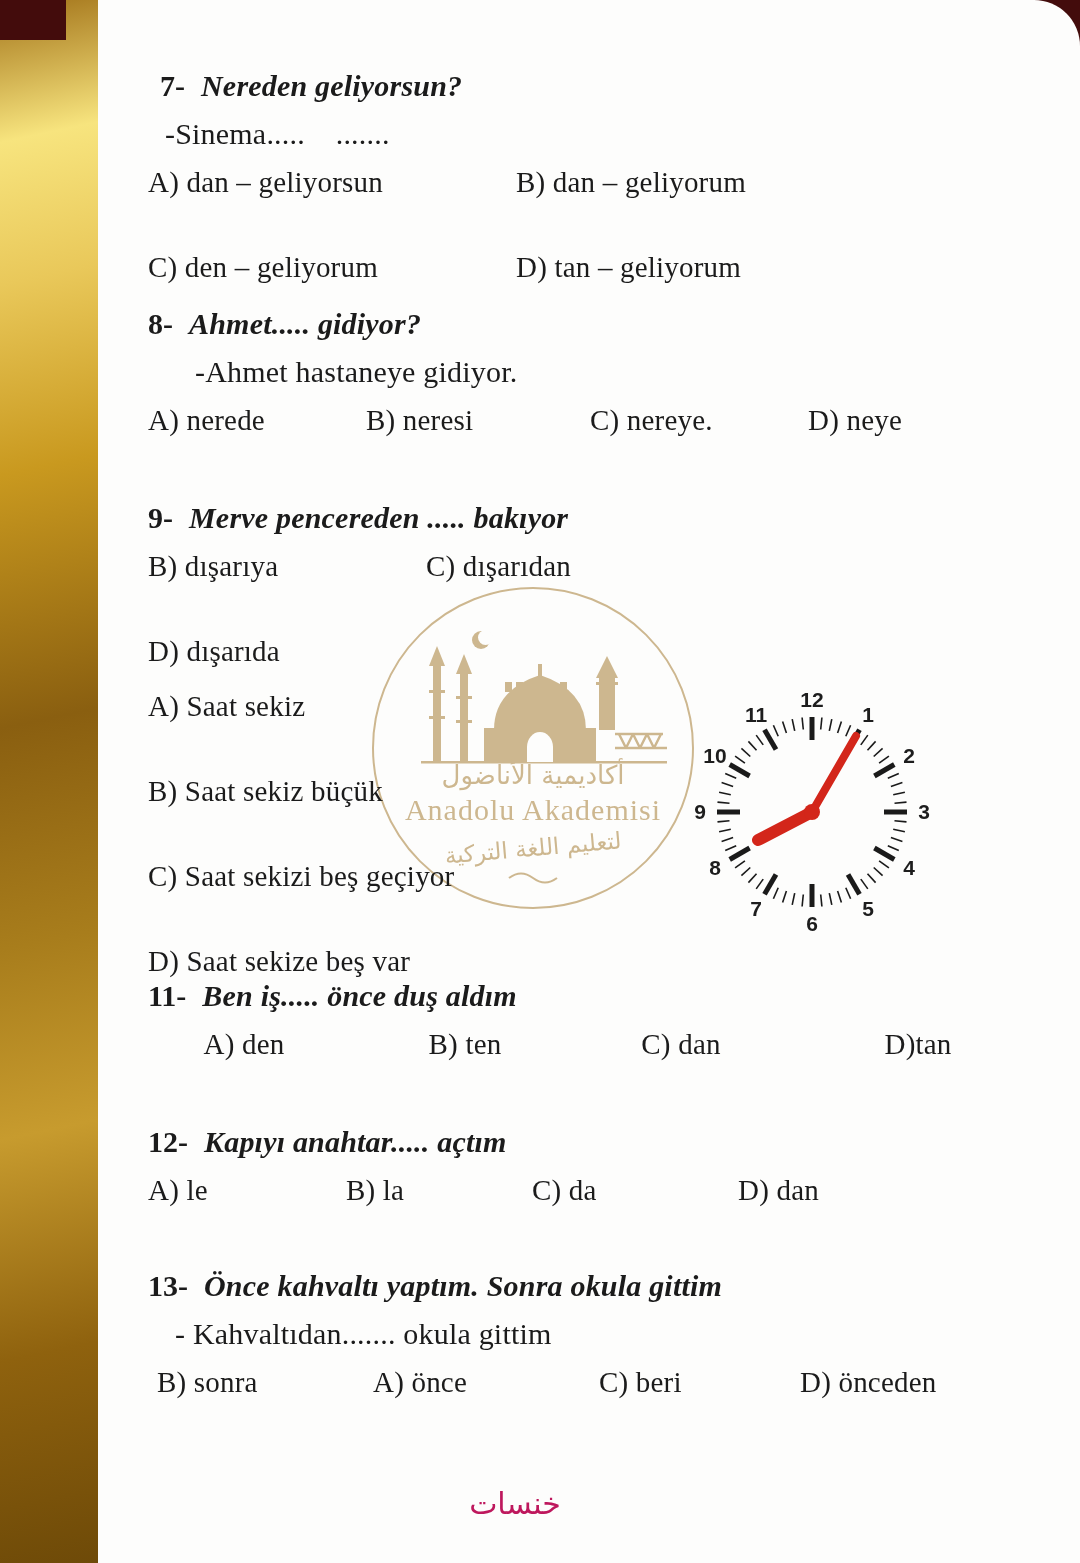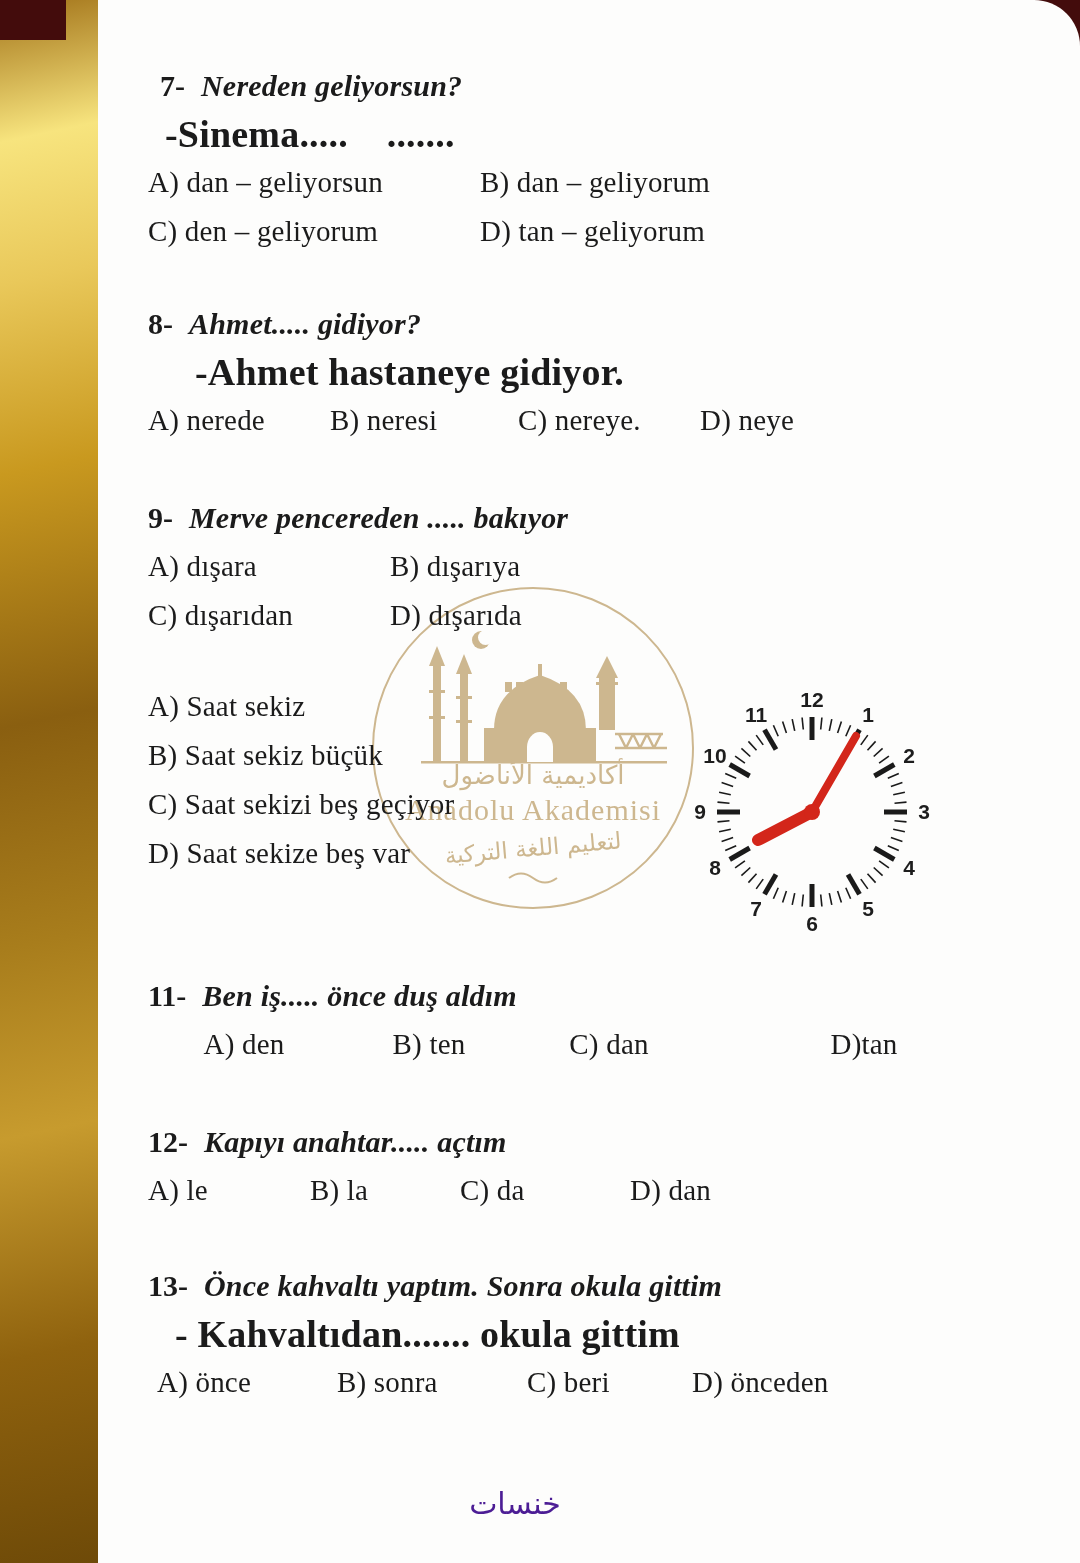--- a/index.html
+++ b/index.html
@@ -24,33 +24,33 @@
   }
   .corner-red {
     position:absolute; left:0; top:0; width:66px; height:40px;
     background:#430c0c; z-index:4;
   }
   
   .watermark-logo { position:absolute; left:293px; top:578px; z-index:1; opacity:.82; }
   .clock-wrap { position:absolute; left:612px; top:682px; z-index:1; }
   .footer-mark {
     position:absolute; left:0; right:120px; bottom:42px; text-align:center;
-    font-size:30px; color:#4c1d95; z-index:2; font-family:"DejaVu Sans", sans-serif;
+    font-size:30px; color:#be185d; z-index:2; font-family:"DejaVu Sans", sans-serif;
   }
   
   .q { position:absolute; left:78px; width:880px; z-index:2; }
   .q-head { display:flex; gap:16px; font-weight:700; font-size:30px; line-height:48px; }
   .q-head.indent { margin-left:12px; }
   .q-num { white-space:pre; }
   .q-title { letter-spacing:.2px;font-style:italic; }
-  .q-sub { font-weight:700; font-size:38px; line-height:48px; white-space:pre; letter-spacing:.2px; }
+  .q-sub { font-weight:400; font-size:30px; line-height:48px; white-space:pre; letter-spacing:.2px; }
   .sub-7 { margin-left:17px; }
   .sub-8 { margin-left:47px; }
   .sub-13 { margin-left:27px; }
-  .opts { display:grid; font-size:29px; line-height:49px; letter-spacing:.2px; }
+  .opts { display:grid; font-size:29px; line-height:49px; letter-spacing:.2px;gap:36px; }
   .g7  { grid-template-columns:332px auto; }
   .g8  { grid-template-columns:182px 188px 182px auto; }
   .g9  { grid-template-columns:242px auto; }
   .g10 { grid-template-columns:auto; }
   .g11 { grid-template-columns:192px 178px 182px auto;text-align:center; }
   .g12 { grid-template-columns:162px 150px 170px auto; }
   .g13 { grid-template-columns:180px 190px 165px auto; margin-left:9px; }
   .opt { white-space:pre; }
 </style>
 </head>
@@ -218,21 +218,20 @@
         <span class="opt">D) neye</span>
       </div>
     </div>
 
     <div class="q" style="top:494px">
       <div class="q-head">
         <span class="q-num">9-</span>
         <span class="q-title">Merve pencereden ..... bakıyor</span>
       </div>
       <div class="opts g9">
-        <span class="opt">A) dışara</span>
         <span class="opt">B) dışarıya</span>
         <span class="opt">C) dışarıdan</span>
         <span class="opt">D) dışarıda</span>
       </div>
     </div>
 
     <div class="q" style="top:682px">
       <div class="opts g10">
         <span class="opt">A) Saat sekiz</span>
         <span class="opt">B) Saat sekiz büçük</span>
@@ -267,22 +266,22 @@
       </div>
     </div>
 
     <div class="q" style="top:1262px">
       <div class="q-head">
         <span class="q-num">13-</span>
         <span class="q-title">Önce kahvaltı yaptım. Sonra okula gittim</span>
       </div>
       <div class="q-sub sub-13">- Kahvaltıdan....... okula gittim</div>
       <div class="opts g13">
+        <span class="opt">B) sonra</span>
         <span class="opt">A) önce</span>
-        <span class="opt">B) sonra</span>
         <span class="opt">C) beri</span>
         <span class="opt">D) önceden</span>
       </div>
     </div>
 
     <div class="footer-mark">خنسات</div>
   </div>
 
   <div class="gold-band"></div>
   <div class="corner-red"></div>

